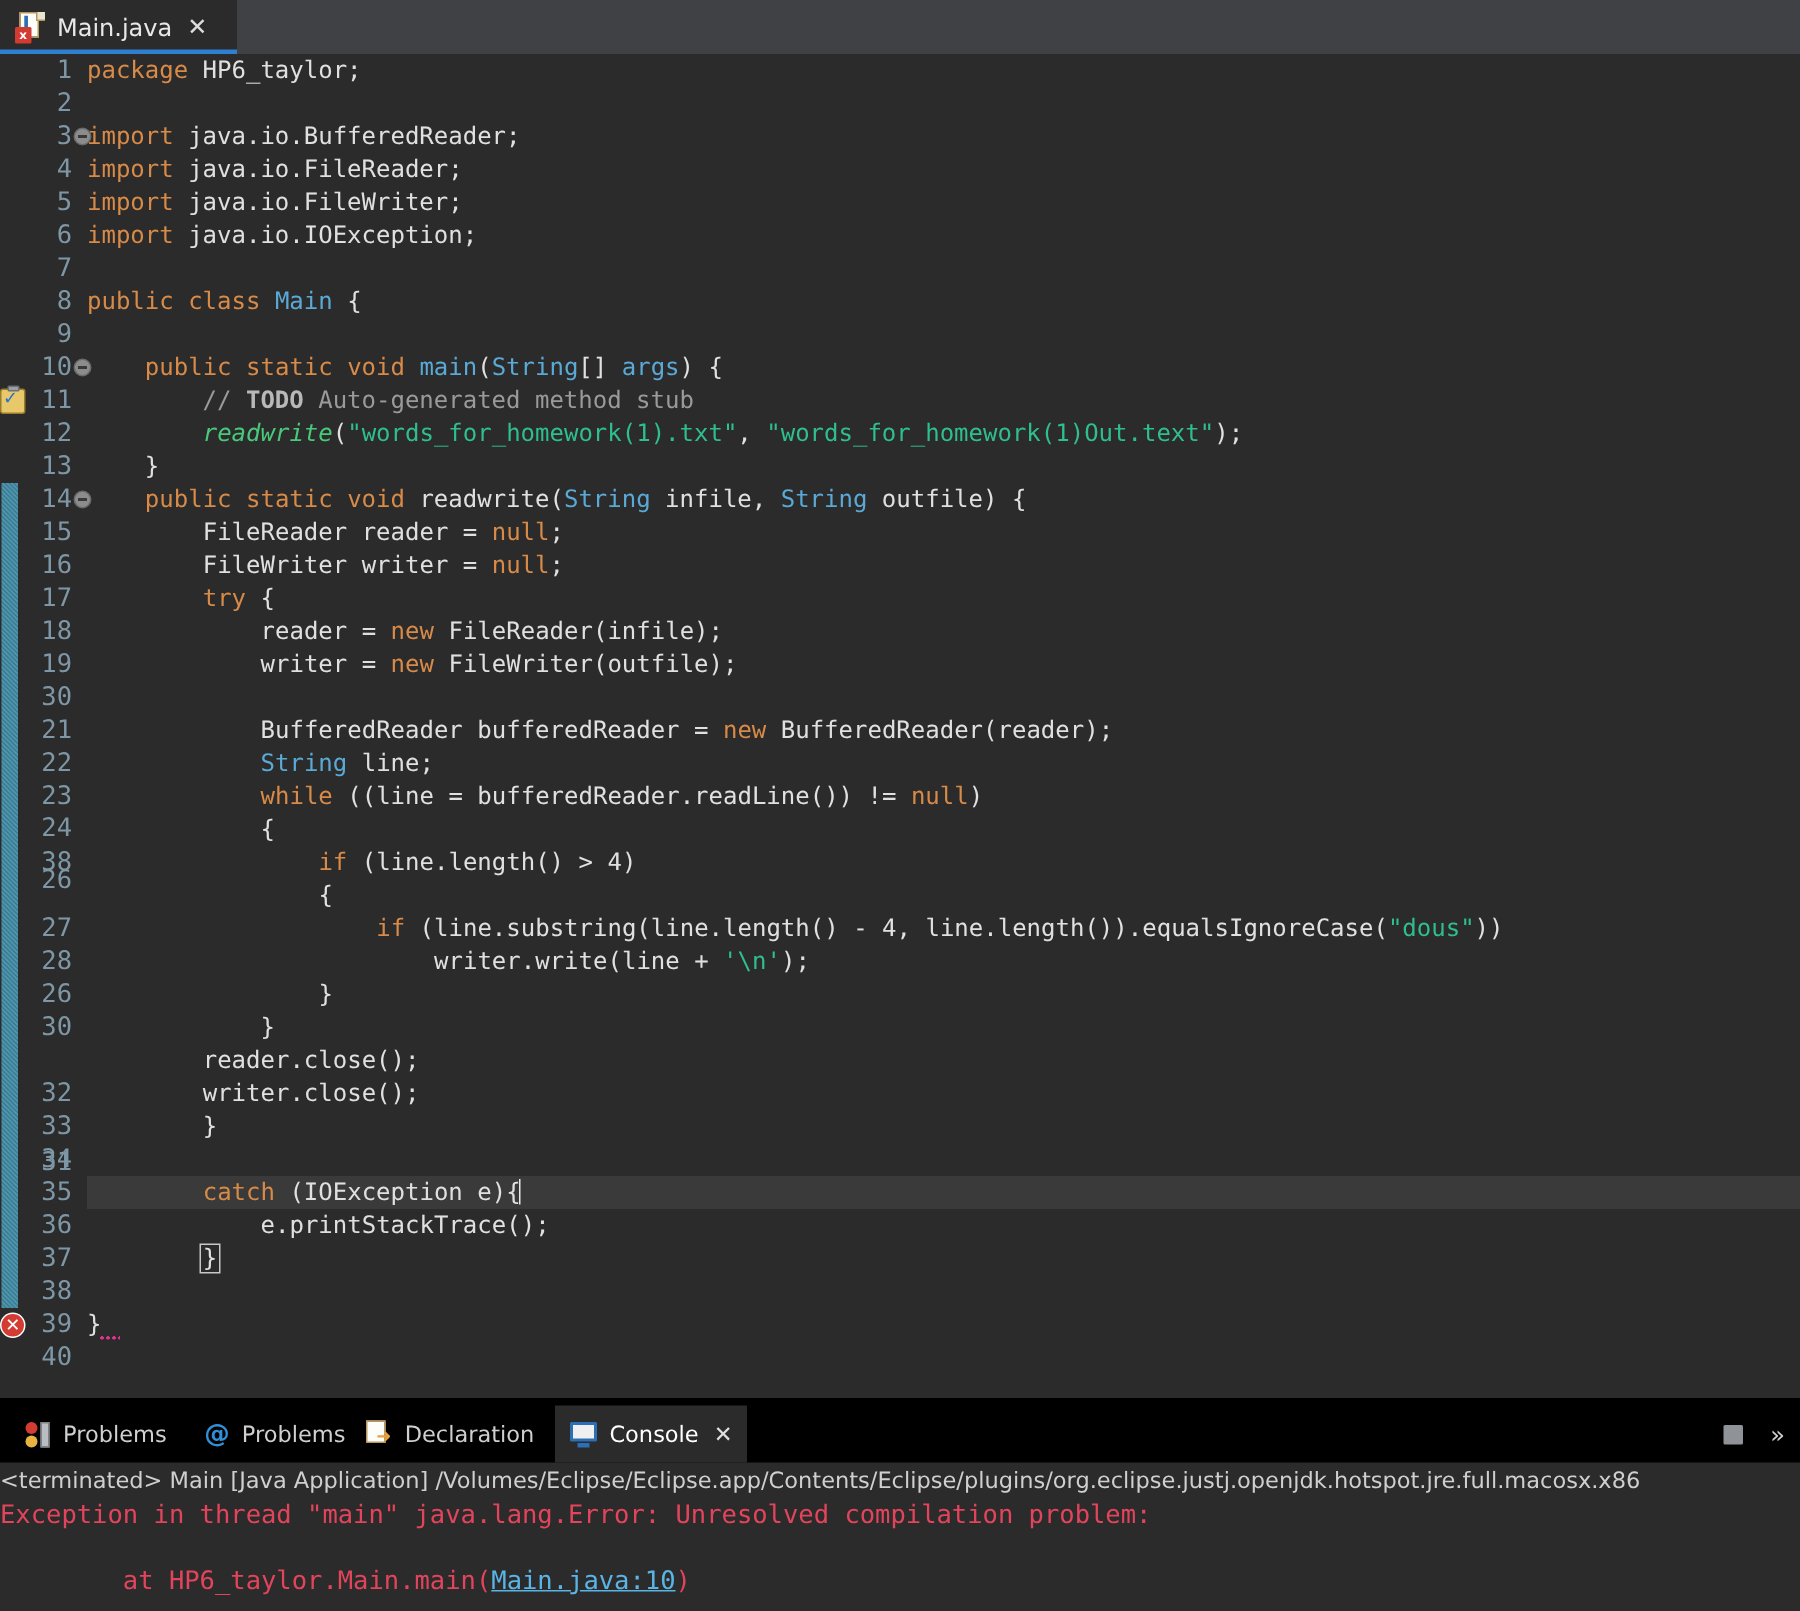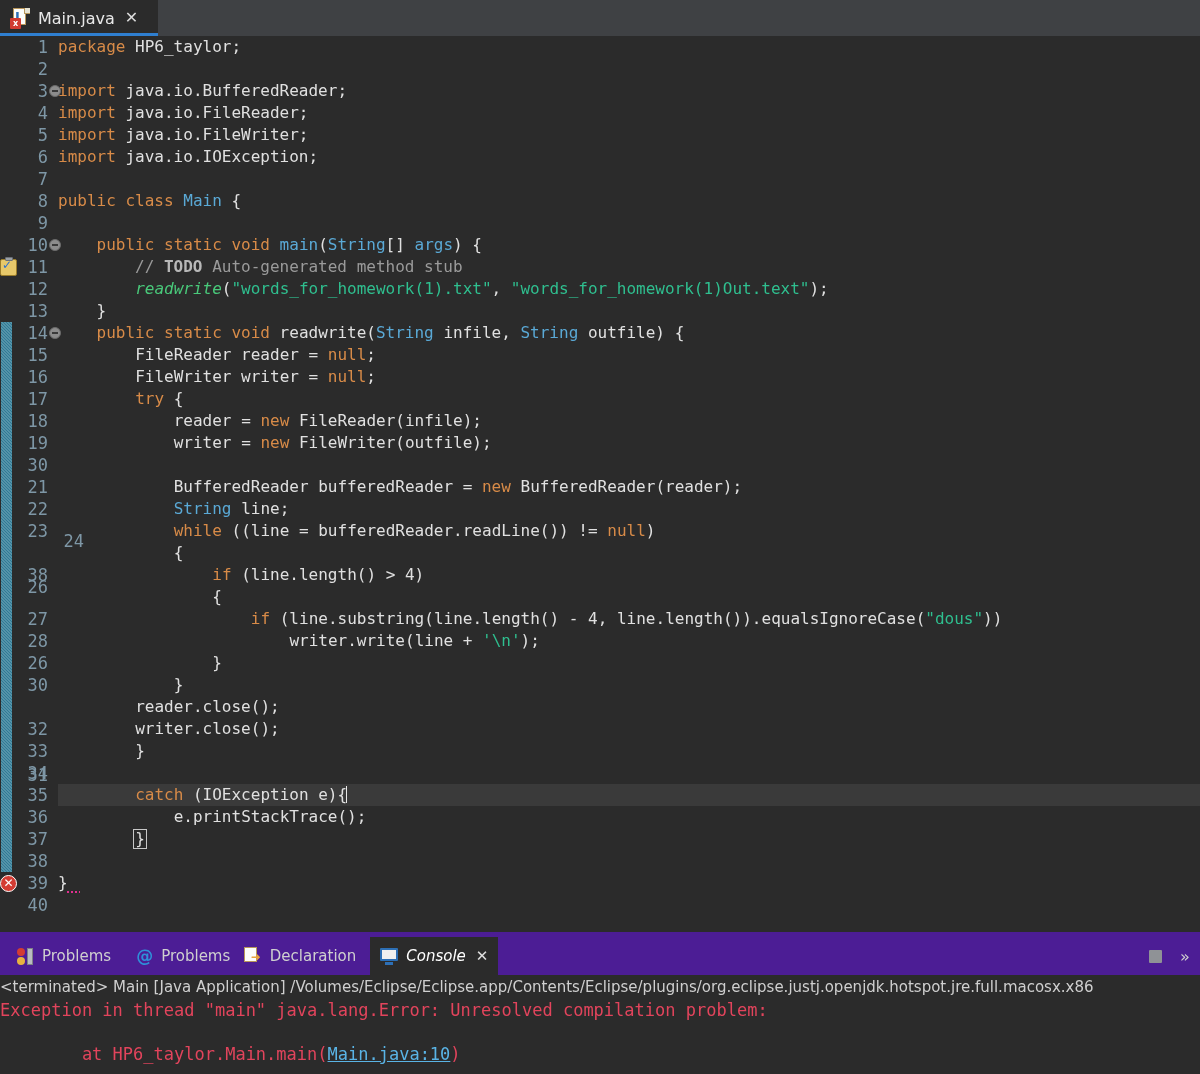--- a/index.html
+++ b/index.html
@@ -120,21 +120,21 @@
     line-height:18px;
   }
   .err-squiggle{
     position:absolute;height:3px;bottom:1px;
     background-image:radial-gradient(circle at 2px 2px, #e0308f 1.2px, transparent 1.4px);
     background-size:4px 4px;background-repeat:repeat-x;
   }
 
   
   #bottom-panel{
-    position:absolute;left:0;top:932px;width:1200px;height:142px;background:#4c1d95;
+    position:absolute;left:0;top:932px;width:1200px;height:142px;background:#000000;
   }
   #panel-tabbar{
     position:absolute;left:0;top:5px;width:1200px;height:38px;
   }
   .panel-tab{
     position:absolute;top:0;height:38px;display:flex;align-items:center;
     padding:0 10px;box-sizing:border-box;color:#cfcfcf;
     font-family:"DejaVu Sans", sans-serif;font-size:15px;white-space:nowrap;
   }
   .panel-tab.active{background:#2b2b2b;color:#ffffff;}
@@ -241,21 +241,21 @@
       <div class="fold" style="top: 291px;"></div>
       <div class="ln" style="top: 308px; line-height: 22px;">15</div>
       <div class="ln" style="top: 330px; line-height: 22px;">16</div>
       <div class="ln" style="top: 352px; line-height: 22px;">17</div>
       <div class="ln" style="top: 374px; line-height: 22px;">18</div>
       <div class="ln" style="top: 396px; line-height: 22px;">19</div>
       <div class="ln" style="top: 418px; line-height: 22px;">30</div>
       <div class="ln" style="top: 440px; line-height: 22px;">21</div>
       <div class="ln" style="top: 462px; line-height: 22px;">22</div>
       <div class="ln" style="top: 484px; line-height: 22px;">23</div>
-      <div class="ln" style="top: 494px; line-height: 22px; padding-left: 36px;">24</div>
+      <div class="ln" style="top: 505px; line-height: 22px;">24</div>
       <div class="ln" style="top: 528px; line-height: 22px;">38</div>
       <div class="ln" style="top: 540px; line-height: 22px; text-align: right;">26</div>
       <div class="ln" style="top: 572px; line-height: 22px;">27</div>
       <div class="ln" style="top: 594px; line-height: 22px;">28</div>
       <div class="ln" style="top: 616px; line-height: 22px;">26</div>
       <div class="ln" style="top: 638px; line-height: 22px;">30</div>
       <div class="ln" style="top: 696px; line-height: 22px; margin-top: 32px;">31</div>
       <div class="ln" style="top: 682px; line-height: 22px;">32</div>
       <div class="ln" style="top: 704px; line-height: 22px;">33</div>
       <div class="ln" style="top: 726px; line-height: 22px;">34</div>
@@ -321,21 +321,21 @@
         <span class="tlabel">Problems</span>
       </div>
       <div class="panel-tab" style="left: 125.141px;">
         <span class="ticon icon-javadoc">@</span>
         <span class="tlabel">Problems</span>
       </div>
       <div class="panel-tab" style="left: 233.781px;">
         <span class="ticon icon-declaration"></span>
         <span class="tlabel">Declaration</span>
       </div>
-      <div class="panel-tab active" style="left: 370.266px; font-style: italic;">
+      <div class="panel-tab active" style="left: 370.266px;">
         <span class="ticon icon-console"></span>
         <span class="tlabel">Console</span>
         <span class="tclose">✕</span>
       </div>
     </div>
   <div id="console-toolbar">
     <div class="tb-btn">
       <span class="stopsq"></span>
     </div>
     <div class="tb-btn">

